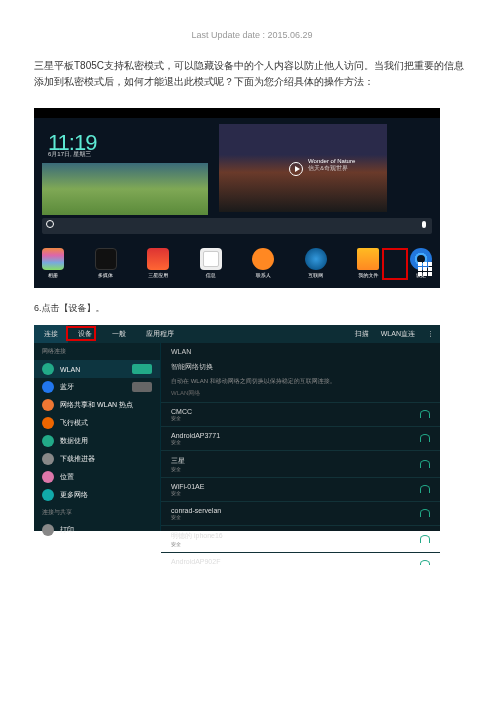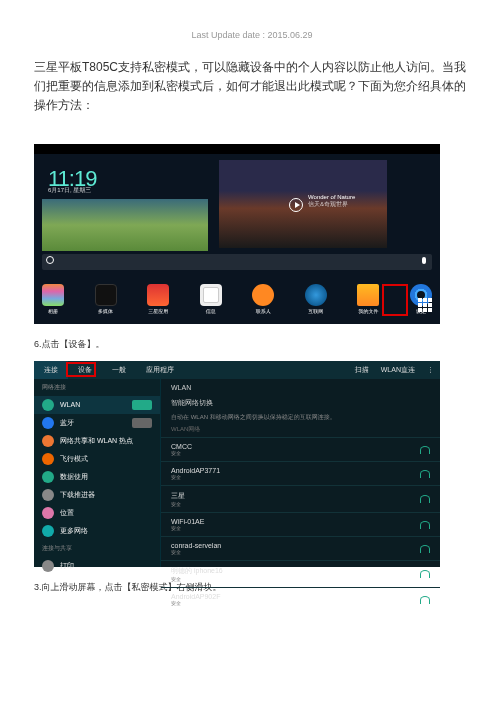--- a/index.html
+++ b/index.html
@@ -1,19 +1,19 @@
 <!DOCTYPE html>
 <html><head>
 <meta charset="utf-8">
 <style>
   * { box-sizing: border-box; margin: 0; padding: 0; }
   body { background: #fff; width: 504px; font-family: "Microsoft YaHei", sans-serif; color: #333; }
   .page { padding: 30px 34px 20px 34px; }
   .update { font-size: 9px; color: #999; margin-bottom: 18px; text-align: center; }
-  .intro { font-size: 12px; color: #333; line-height: 1.6; margin-bottom: 28px; }
+  .intro { font-size: 10px; color: #333; line-height: 1.6; margin-bottom: 18px; }
   .step { font-size: 9px; color: #333; margin-bottom: 10px; }
   .shot { position: relative; margin-bottom: 14px; }
 
   
   .s1 { width: 406px; height: 180px; background: #0a1420; }
   .s1-status { height: 10px; background: #000; display: flex; align-items: center; padding: 0 4px; }
   .s1-status-r { margin-left: auto; display: flex; gap: 2px; }
   .s1-time { position: absolute; top: 22px; left: 14px; color: #5eead4; font-size: 22px; font-weight: 300; letter-spacing: -1px; }
   .s1-date { position: absolute; top: 42px; left: 14px; color: #fff; font-size: 6px; opacity: .8; }
   .s1-panel-l { position: absolute; top: 55px; left: 8px; width: 166px; height: 52px; background: linear-gradient(#3a6b7a, #7fa855 50%, #5a8a3a); }
@@ -259,14 +259,13 @@
             <div>
               <div class="s2-net-name">AndroidAP902F</div>
               <div class="s2-net-sub">安全</div>
             </div>
             <div class="s2-wifi-ico"></div>
           </div>
       </div>
     </div>
   </div>
 
-  <div class="step">3.向上滑动屏幕，点击【私密模式】右侧滑块。</div>
 </div>
 
 </body></html>

